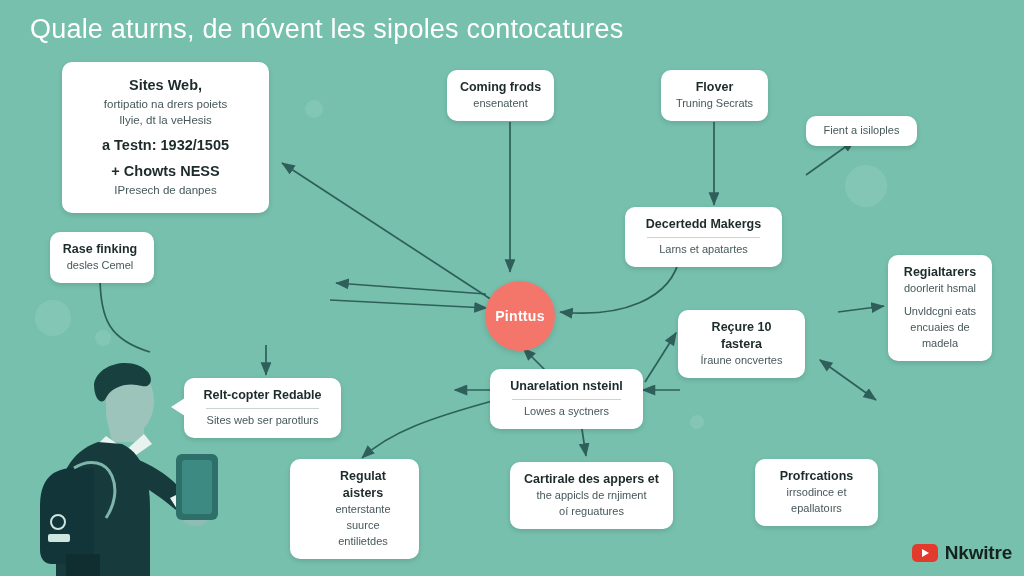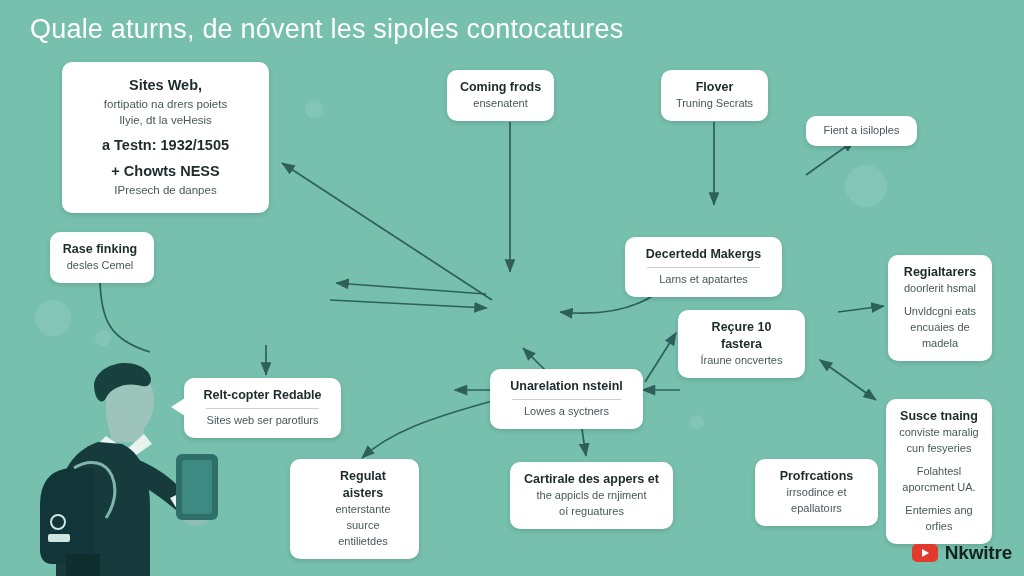--- a/index.html
+++ b/index.html
@@ -215,21 +215,21 @@
 
   <div class="card" style="left:661px; top:70px; width:107px;">
     <div class="t">Flover</div>
     <div class="s">Truning Secrats</div>
   </div>
 
   <div class="card" style="left:806px; top:116px; width:111px; padding:7px 10px;">
     <div class="s">Fient a isiloples</div>
   </div>
 
-  <div class="card" style="left:625px; top:207px; width:157px;margin-top:30px;">
+  <div class="card" style="left:625px; top:207px; width:157px;">
     <div class="t">Decertedd Makergs</div>
     <div class="rule"></div>
     <div class="s">Larns et apatartes</div>
   </div>
 
   <div class="card" style="left:50px; top:232px; width:104px;padding-left:8px;">
     <div class="t">Rase finking</div>
     <div class="s">desles Cemel</div>
   </div>
 
@@ -270,33 +270,25 @@
     <div class="s">the appicls de rnjiment</div>
     <div class="s">oí reguatures</div>
   </div>
 
   <div class="card" style="left:755px; top:459px; width:123px;">
     <div class="t">Profrcations</div>
     <div class="s">irrsodince et</div>
     <div class="s">epallatoırs</div>
   </div>
 
-  <div class="card" style="left:886px; top:399px; width:106px;">
-    <div class="t">Susce tnaing</div>
-    <div class="s">conviste maralig</div>
-    <div class="s">cun fesyeries</div>
-    <div class="gap"></div>
-    <div class="s">Folahtesl</div>
-    <div class="s">aporcment UA.</div>
-    <div class="gap"></div>
-    <div class="s">Entemies ang</div>
-    <div class="s">orfies</div>
-  </div>
-
-
+
+
+  <div class="hub-node" style="left:485px; top:281px; width:70px; height:70px;">
+    <span>Pinttus</span>
+  </div>
 
   <svg id="person" viewBox="0 0 240 218">
 
     <path d="M112,18 C128,6 152,10 158,30 C163,46 158,62 150,70 L150,84 L118,84 L112,58 Z" fill="#9cc4bb"></path>
 
     <path d="M100,26 C104,4 140,-2 154,14 C160,22 156,30 148,28 C134,24 118,28 112,40 C108,48 100,42 100,26 Z" fill="#18403f"></path>
 
     <path d="M112,78 L132,92 L150,76 L158,86 L132,104 L104,86 Z" fill="#e8f2ef"></path>
 
     <path d="M104,84 C74,94 62,124 62,160 L62,218 L156,218 L156,150 C156,116 146,94 128,86 Z" fill="#173b3c"></path>

